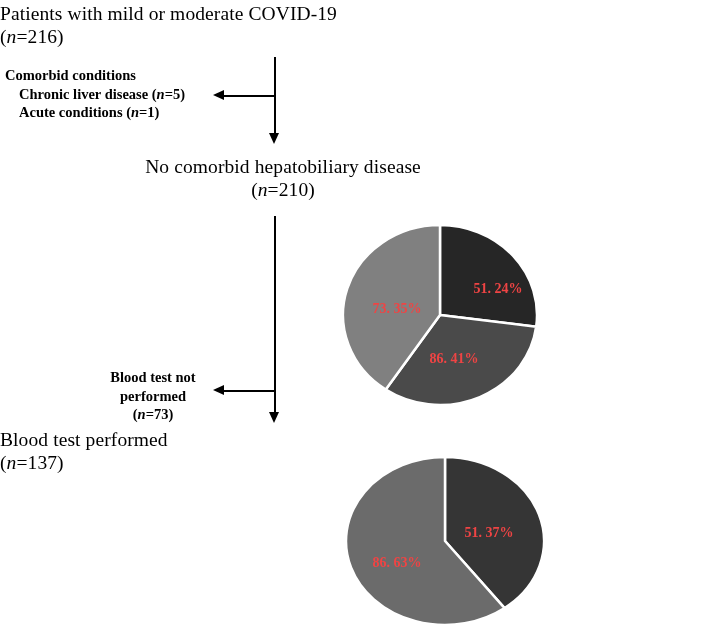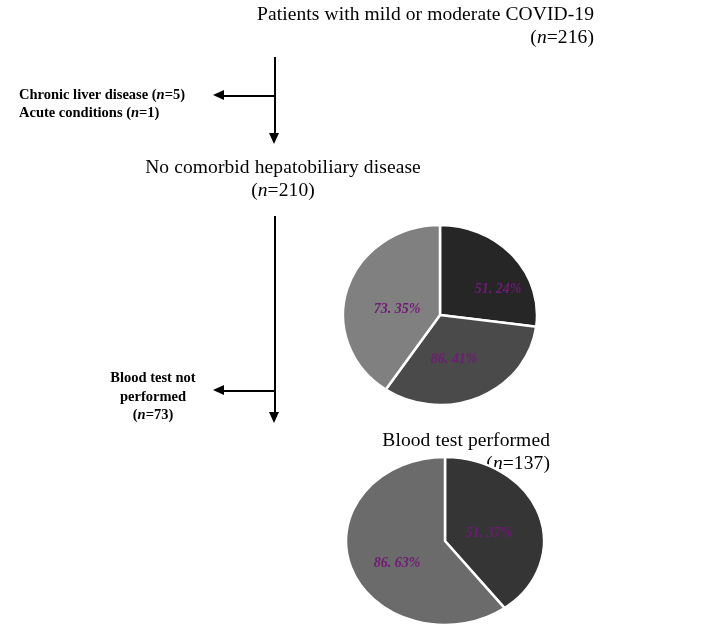--- a/index.html
+++ b/index.html
@@ -29,35 +29,34 @@
     text-align: center;
     font-size: 19.5px;
     letter-spacing: 0.1px;
   }
   .title-box .ln2 { display: block; }
 
   #node-top {
     left: 0px;
     top: 2px;
     width: 550px;
-    text-align: right;
-    margin-left: 44px;
+    text-align: left;
   }
   #node-mid {
     left: 0px;
     top: 155px;
     width: 550px;
     text-align: center;
     margin-left: 8px;
   }
   #node-bottom {
     left: 0px;
     top: 428px;
     width: 550px;
-    text-align: right;
+    text-align: left;
   }
 
   .small-box {
     font-size: 14.5px;
     font-weight: bold;
     line-height: 1.28;
     white-space: normal;
   }
   #comorbid {
     left: 5px;
@@ -121,39 +120,38 @@
     font-size: 17px;
     white-space: nowrap;
   }
   #pie1-title { left: 372px; top: 189px; }
 
   .pie-wrap { position: absolute; }
   .pie-label {
     position: absolute;
     font-size: 14px;
     font-weight: bold;
-    color: #701a75;
+    color: #ef4444;
     white-space: nowrap;
     transform: translate(-50%, -50%);
     font-family: "Liberation Serif", "DejaVu Serif", serif;
-    font-style: italic;
   }
 </style>
 </head>
 <body>
 
 <div id="page">
 
   <div class="txt title-box" id="node-top">
     <span>Patients with mild or moderate COVID-19</span>
     <span class="ln2"><span>(</span><span class="ital-n">n</span><span>=216)</span></span>
   </div>
 
   <div class="txt small-box" id="comorbid">
-    <br>
+    <span>Comorbid conditions</span><br>
     <span class="indent"><span>Chronic liver  disease (</span><span class="ital-n">n</span><span>=5)</span></span>
     <span class="indent"><span>Acute conditions  (</span><span class="ital-n">n</span><span>=1)</span></span>
   </div>
 
   <div class="vline" id="v1"></div>
   <div class="arrow-down" id="v1-head"></div>
   <div class="hline" id="h1"></div>
   <div class="arrow-left" id="h1-head"></div>
 
   <div class="txt title-box" id="node-mid">

